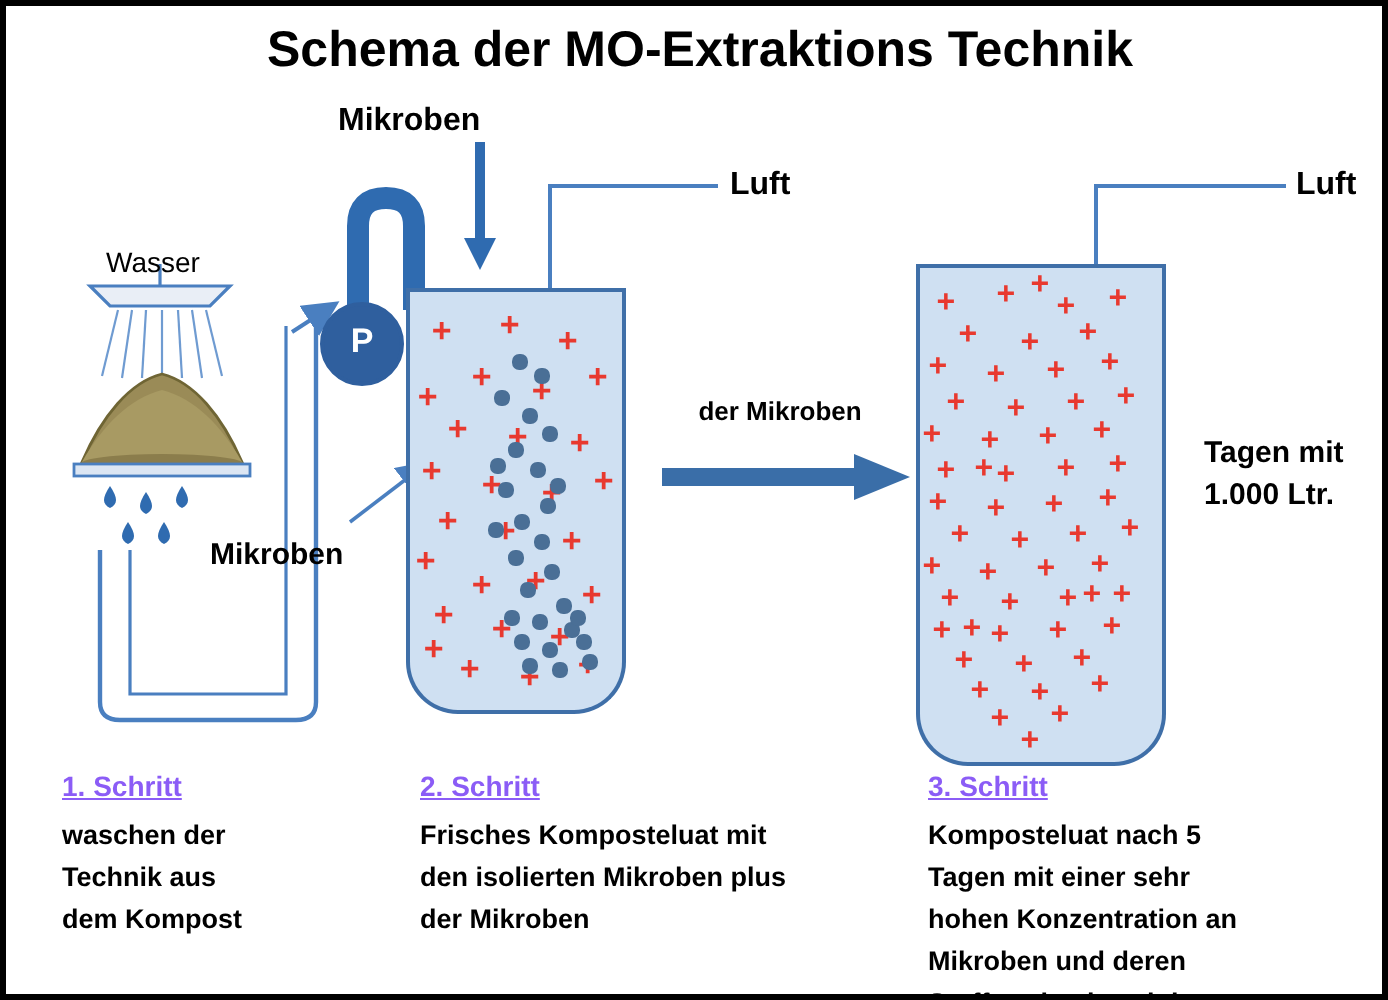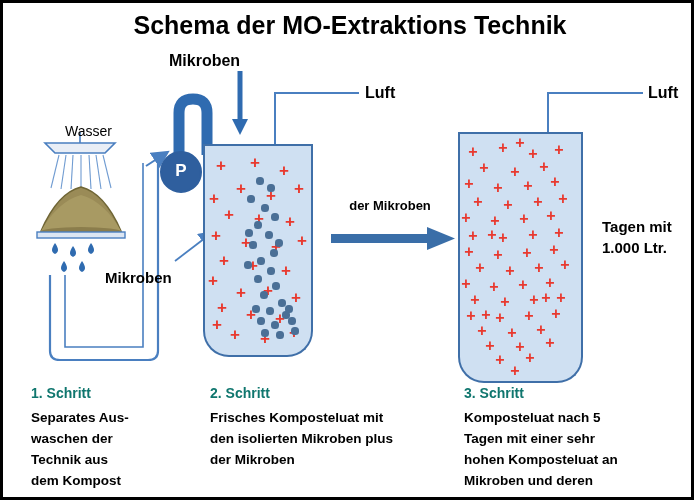--- a/index.html
+++ b/index.html
@@ -41,21 +41,22 @@
     position: absolute;
     font-size: 13.5px;
     font-weight: bold;
     color: #000000;
     line-height: 21px;
   }
   .steptitle {
     position: absolute;
     font-size: 14px;
     font-weight: bold;
-    color: #0f766e;
+    color: #8b5cf6;
+    text-decoration: underline;
   }
   
   .tank {
     position: absolute;
     box-sizing: border-box;
     background: #cfe0f2;
     border: 2px solid #3f6fa8;
     border-top: none;
     border-bottom-left-radius: 26px;
     border-bottom-right-radius: 26px;
@@ -192,52 +193,51 @@
   </svg>
 
   <div class="tank" style="left:200px; top:142px; width:110px; height:212px;"></div>
   <div class="tank-top-line" style="left:200px; top:141px; width:110px;"></div>
 
   <div class="pump" style="left:157px; top:148px;">P</div>
 
   <div class="tank" style="left:455px; top:130px; width:125px; height:250px;"></div>
   <div class="tank-top-line" style="left:455px; top:129px; width:125px;"></div>
 
-  <div class="lbl" style="left:50px; top:120px;margin-left:12px;">Wasser</div>
+  <div class="lbl" style="left:50px; top:120px;">Wasser</div>
   <div class="lbl bold" style="left:102px; top:266px; font-size:15px;">Mikroben</div>
   <div class="lbl bold" style="left:166px; top:49px; font-size:16px;">Mikroben</div>
   <div class="lbl bold" style="left:362px; top:81px; font-size:16px;">Luft</div>
   <div class="lbl bold" style="left:645px; top:81px; font-size:16px;">Luft</div>
   <div class="lbl bold" style="left:599px; top:215px; font-size:15px;">Tagen mit</div>
   <div class="lbl bold" style="left:599px; top:236px; font-size:15px;">1.000 Ltr.</div>
 
   <div class="bigarrow-label" style="left:322px; top:193px; width:130px;">
     <div>der Mikroben</div>
   </div>
 
   <div class="steptitle" style="left:28px; top:382px;">1. Schritt</div>
   <div class="steptext" style="left:28px; top:404px;">
-    <div>Separates Aus-</div>
     <div>waschen der</div>
     <div>Technik aus</div>
     <div>dem Kompost</div>
   </div>
 
   <div class="steptitle" style="left:207px; top:382px;">2. Schritt</div>
   <div class="steptext" style="left:207px; top:404px;">
     <div>Frisches Komposteluat mit</div>
     <div>den isolierten Mikroben plus</div>
     <div>der Mikroben</div>
   </div>
 
   <div class="steptitle" style="left:461px; top:382px;">3. Schritt</div>
   <div class="steptext" style="left:461px; top:404px;">
     <div>Komposteluat nach 5</div>
     <div>Tagen mit einer sehr</div>
-    <div>hohen Komposteluat an</div>
+    <div>hohen Konzentration an</div>
     <div>Mikroben und deren</div>
     <div>Stoffwechselprodukte</div>
   </div>
 
   <div id="particles">
       <div class="cross" style="left: 212.9px; top: 153.65px; font-size: 17px; color: rgb(232, 57, 47);">+</div>
       <div class="cross" style="left: 246.9px; top: 150.65px; font-size: 17px; color: rgb(232, 57, 47);">+</div>
       <div class="cross" style="left: 275.9px; top: 158.65px; font-size: 17px; color: rgb(232, 57, 47);">+</div>
       <div class="cross" style="left: 232.9px; top: 176.65px; font-size: 17px; color: rgb(232, 57, 47);">+</div>
       <div class="cross" style="left: 262.9px; top: 183.65px; font-size: 17px; color: rgb(232, 57, 47);">+</div>

